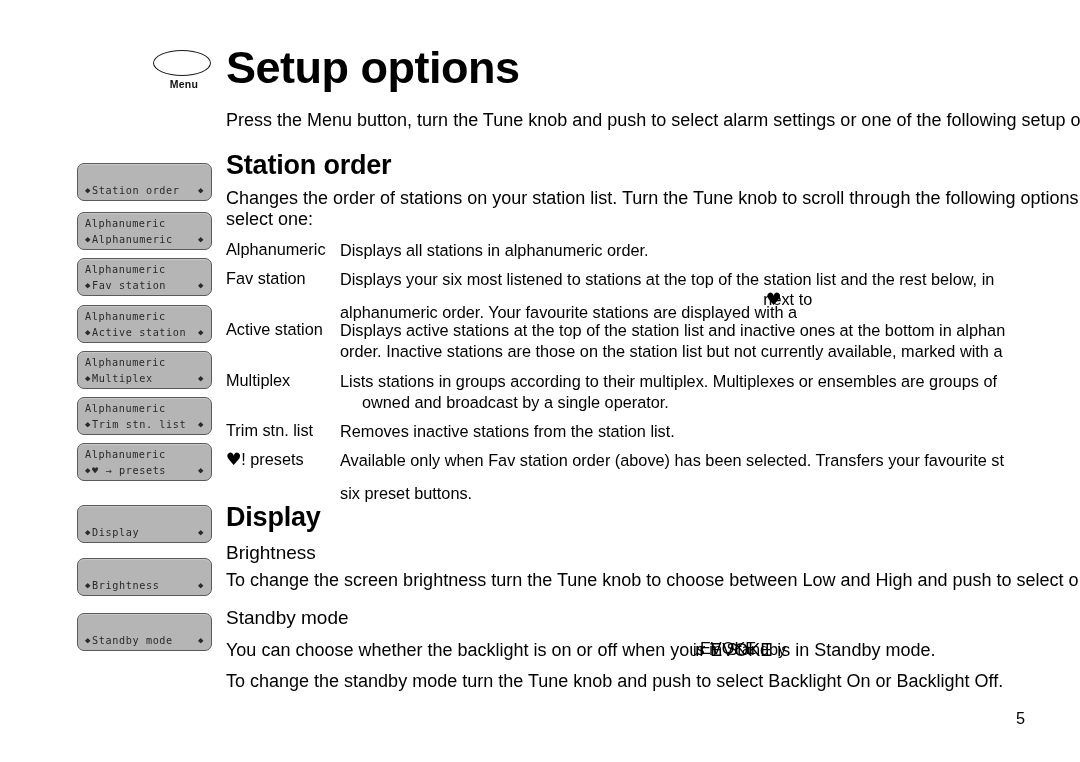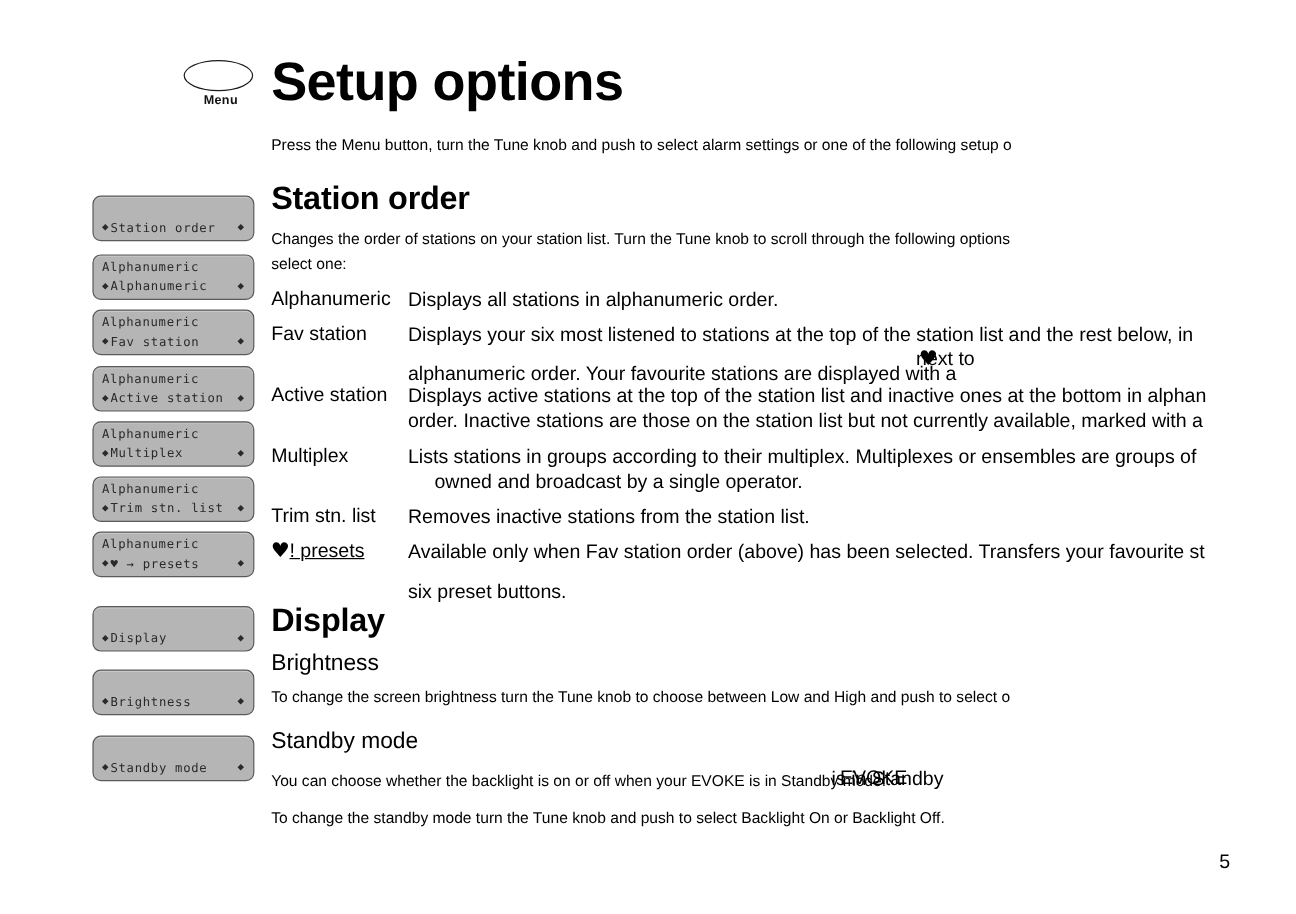--- a/index.html
+++ b/index.html
@@ -51,21 +51,21 @@
     letter-spacing: -0.2px;
     white-space: nowrap;
   }
   .h3 {
     position: absolute;
     font-size: 19px;
     white-space: nowrap;
   }
   .para {
     position: absolute;
-    font-size: 13px;
+    font-size: 18px;
     line-height: 21px;
     white-space: nowrap;
   }
   .def-label {
     position: absolute;
     font-size: 16.3px;
     white-space: nowrap;
   }
   .def-body {
     position: absolute;
@@ -166,21 +166,21 @@
 <div class="def-body" style="top:320px;">Displays active stations at the top of the station list and inactive ones at the bottom in alphan</div>
 <div class="def-body" style="top:341px;">order. Inactive stations are those on the station list but not currently available, marked with a</div>
 
 <div class="def-label" style="left:226px; top:371px;">Multiplex</div>
 <div class="def-body" style="top:371px;">Lists stations in groups according to their multiplex. Multiplexes or ensembles are groups of</div>
 <div class="def-body" style="top:392px;margin-left:22px;">owned and broadcast by a single operator.</div>
 
 <div class="def-label" style="left:226px; top:421px;">Trim stn. list</div>
 <div class="def-body" style="top:421px;">Removes inactive stations from the station list.</div>
 
-<div class="def-label" style="left:226px; top:450px;text-decoration:underline;">
+<div class="def-label" style="left:226px; top:450px;">
   <span class="heart-px">♥</span><span>! presets</span>
 </div>
 <div class="def-body" style="top:450px;">Available only when Fav station order (above) has been selected. Transfers your favourite st</div>
 <div class="def-body" style="top:471px;margin-top:12px;">six preset buttons.</div>
 
 <div class="h2" style="left:226px; top:502px;">Display</div>
 
 <div class="h3" style="left:226px; top:542px;">Brightness</div>
 <div class="para" style="left:226px; top:570px;">To change the screen brightness turn the Tune knob to choose between Low and High and push to select o</div>
 

